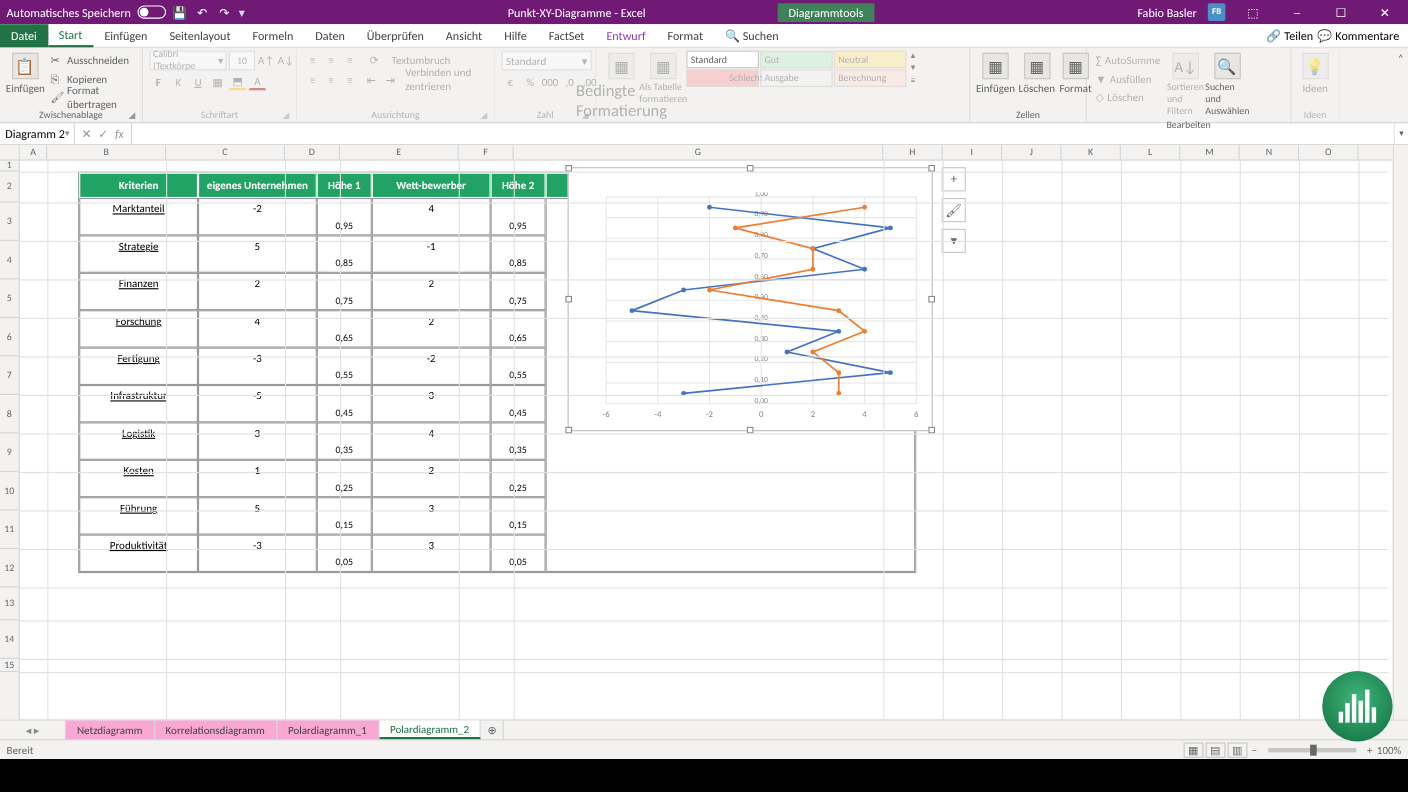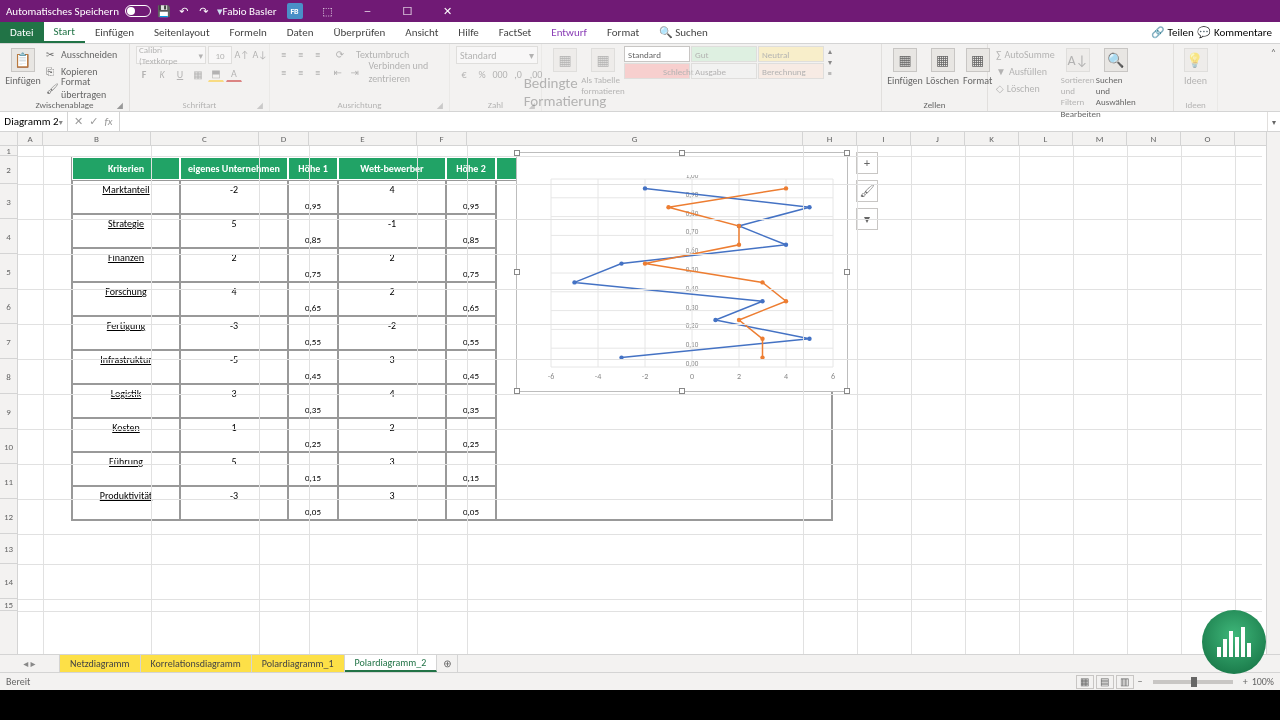--- a/index.html
+++ b/index.html
@@ -47,21 +47,21 @@
 .sty-standard { background: #fff; }
 .sty-gut { background: #c6efce; }
 .sty-neutral { background: #ffeb9c; }
 .sty-schlecht { background: #fca5a5; padding-left: 38px; }
 .sty-ausgabe { background: #f2f2f2; }
 .sty-berechnung { background: #fce4d6; }
 .disabled { opacity: 0.45; }
 
 
 .fbar { height: 20px; border-bottom: 1px solid #d4d4d4; display: flex; align-items: stretch; font-size: 11px; }
-.namebox { width: 68px; border-right: 1px solid #d4d4d4; display: flex; align-items: center; padding: 0 4px; justify-content: center; }
+.namebox { width: 68px; border-right: 1px solid #d4d4d4; display: flex; align-items: center; padding: 0 4px; justify-content: flex-end; }
 .fxicons { display: flex; align-items: center; gap: 6px; padding: 0 6px; border-right: 1px solid #d4d4d4; color: #999; }
 .formula { flex: 1; padding: 0 4px; display: flex; align-items: center; }
 .fbar .dd { color: #666; font-size: 8px; padding: 0 4px; border-left: 1px solid #e1dfdd; display: flex; align-items: center; }
 
 
 .gridarea { position: relative; height: 522px; display: flex; }
 .rownums { width: 18px; background: #f3f2f1; border-right: 1px solid #d4d4d4; }
 .rownums .rh { height: 14px; border-bottom: 1px solid #d4d4d4; }
 .rownums .rn { border-bottom: 1px solid #d4d4d4; font-size: 9px; color: #666; display: flex; align-items: center; justify-content: center; }
 .cols { flex: 1; position: relative; }
@@ -82,21 +82,21 @@
 .chartbox { position: absolute; left: 498px; top: 6px; width: 332px; height: 240px; background: #fff; border: 1px solid #bdbdbd; }
 .chartbox .handle { width: 6px; height: 6px; background: #fff; border: 1px solid #888; position: absolute; }
 .chartbox .title { text-align: center; font-size: 12px; color: #595959; padding-top: 6px; }
 .chart-side { position: absolute; left: 838px; top: 6px; display: flex; flex-direction: column; gap: 6px; }
 .chart-side .sbtn { width: 22px; height: 22px; border: 1px solid #c8c6c4; background: #fff; display: flex; align-items: center; justify-content: center; font-size: 12px; color: #666; }
 svg.plot { position: absolute; left: 10px; top: 22px; }
 
 
 .sheetbar { height: 18px; border-top: 1px solid #d4d4d4; display: flex; align-items: stretch; font-size: 10px; background: #f3f2f1; }
 .sheetbar .nav { width: 60px; display: flex; align-items: center; justify-content: center; gap: 4px; color: #888; border-right: 1px solid #d4d4d4; }
-.sheetbar .st { padding: 0 10px; border-right: 1px solid #d4d4d4; display: flex; align-items: center; background: #fde047; color: #444; }
+.sheetbar .st { padding: 0 10px; border-right: 1px solid #d4d4d4; display: flex; align-items: center; background: #f9a8d4; color: #444; }
 .sheetbar .st.active { border-bottom: 2px solid #217346; color: #217346; background: #fff; }
 .sheetbar .add { width: 20px; display: flex; align-items: center; justify-content: center; color: #666; }
 .sheetbar .scroll { flex: 1; border-left: 1px solid #d4d4d4; position: relative; }
 
 
 .statusbar { height: 18px; background: #f3f2f1; border-top: 1px solid #d4d4d4; display: flex; align-items: center; font-size: 10px; color: #666; padding: 0 6px; }
 .statusbar .spacer { flex: 1; }
 .statusbar .view { display: flex; gap: 2px; }
 .statusbar .vb { width: 18px; height: 14px; border: 1px solid #c8c6c4; display: flex; align-items: center; justify-content: center; }
 .statusbar .slider { width: 80px; height: 4px; background: #c8c6c4; margin: 0 6px; position: relative; }
@@ -113,20 +113,24 @@
 <body>
 
 <div class="titlebar">
   <div class="left">
     <span>Automatisches Speichern</span>
     <span class="switch"></span>
     <span class="icon">💾</span>
     <span class="icon">↶</span>
     <span class="icon">↷</span>
     <span style="color:#cde;">▾</span>
+  </div>
+  <div class="center">
+    <span class="wintitle">Punkt-XY-Diagramme - Excel</span>
+    <span class="tools">Diagrammtools</span>
   </div>
   <div class="right">
     <span>Fabio Basler</span>
     <span class="avatar">FB</span>
     <span class="winbtn">⬚</span>
     <span class="winbtn">─</span>
     <span class="winbtn">☐</span>
     <span class="winbtn">✕</span>
   </div>
 </div>

